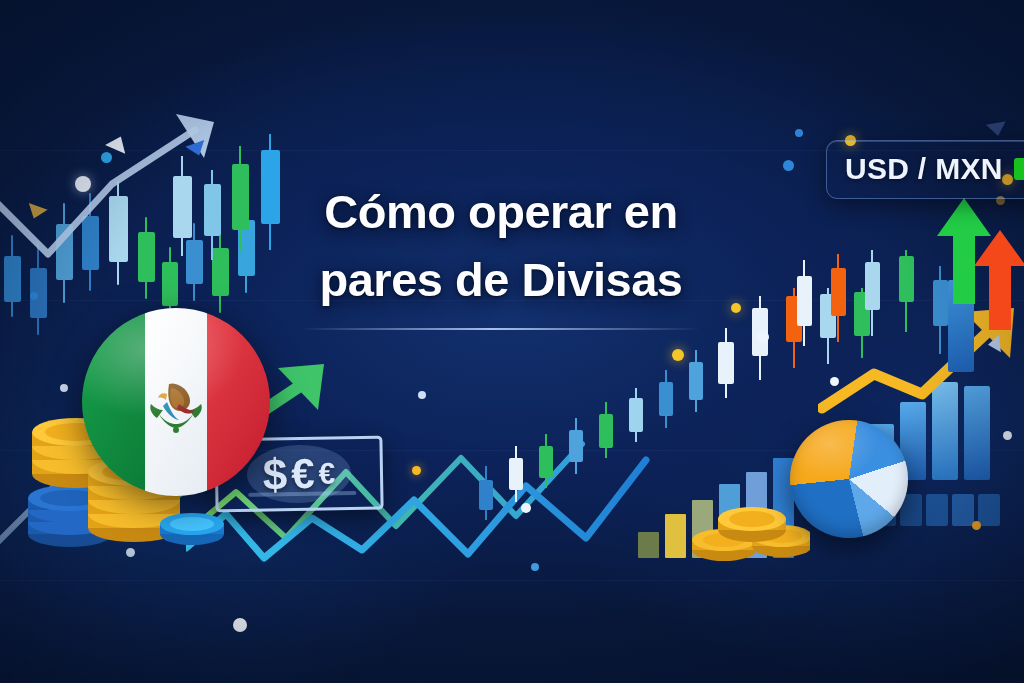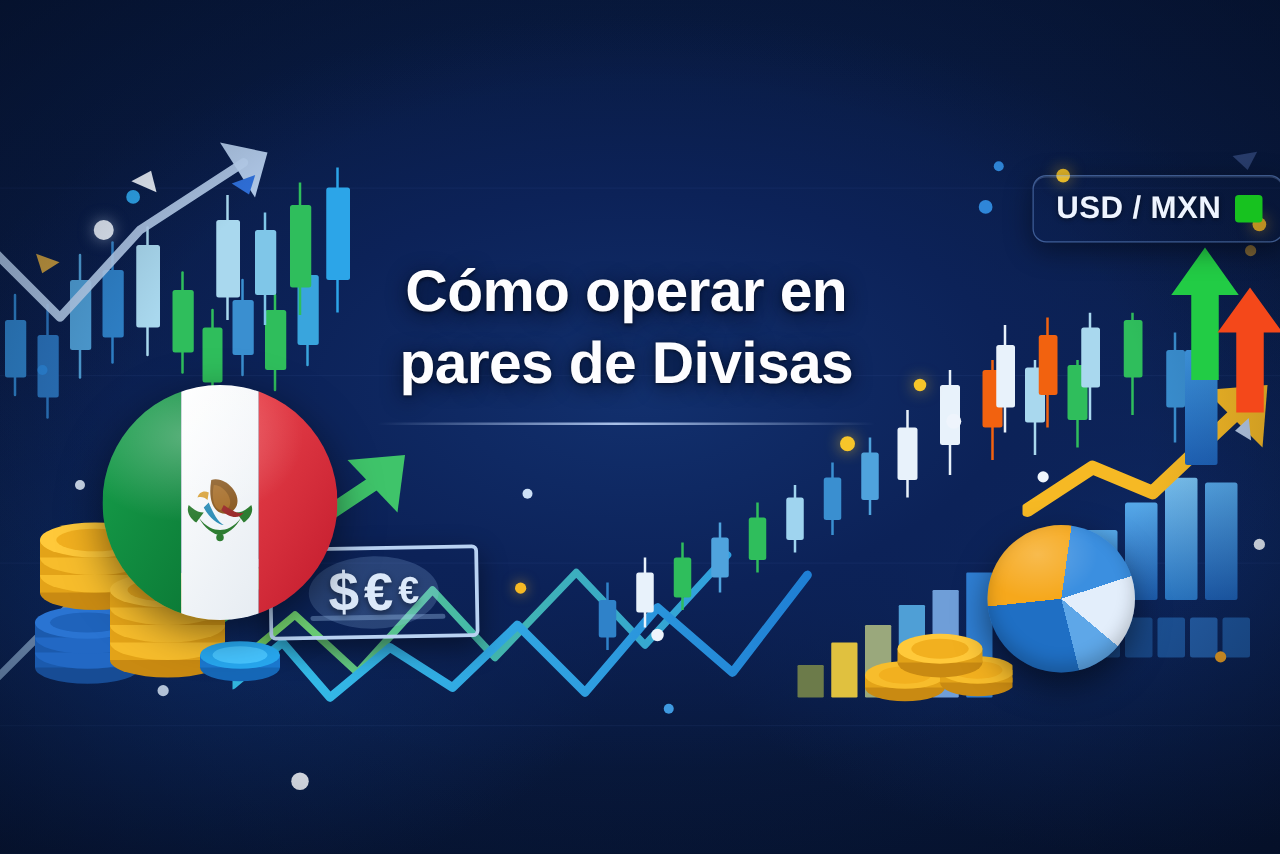--- a/index.html
+++ b/index.html
@@ -22,40 +22,39 @@
 
   
   #title-block { position:absolute; left:266px; top:186px; width:470px; text-align:center; z-index:40; }
   #title-line1, #title-line2 {
     color:#fdfdff;
     font-size:47px;
     font-weight:700;
     letter-spacing:-0.5px;
     line-height:1.12;
     text-shadow:0 3px 16px rgba(2,10,32,.85), 0 1px 3px rgba(0,0,0,.6);
-    margin-top:21px;
-  }
-  #title-line2 { margin-top:4px; }
+  }
+  #title-line2 { margin-top:15px; }
   #title-rule {
     margin:22px auto 0; width:400px; height:2px;
     background:linear-gradient(90deg, rgba(150,190,255,0) 0%, rgba(196,219,255,.85) 48%, rgba(150,190,255,0) 100%);
     filter:blur(.3px);
   }
 
   
   .pair-badge {
     position:absolute; display:flex; align-items:center; gap:11px;
     padding:11px 16px 12px 18px; border-radius:11px;
     background:linear-gradient(150deg, #1b3f86 0%, #163madd 0%, #15377c 45%, #102c66 100%);
     border:1px solid rgba(126,168,238,.45);
     box-shadow:0 6px 22px rgba(0,0,0,.42), inset 0 1px 0 rgba(180,210,255,.22);
     z-index:35;
   }
   .pair-badge .pair-text {
-    color:#eef4ff; font-size:25px; font-weight:600; letter-spacing:.3px;
+    color:#eef4ff; font-size:30px; font-weight:600; letter-spacing:.3px;
     text-shadow:0 1px 4px rgba(0,0,0,.5);
     white-space:nowrap;
   }
   .pair-badge .pair-chip { width:22px; height:22px; border-radius:3px; flex:0 0 auto; }
   #badge-usdmxn { left:826px; top:140px; }
   #badge-eurusd { left:780px; top:209px; }
 
   
   .up-arrow { position:absolute; z-index:30; }
 

